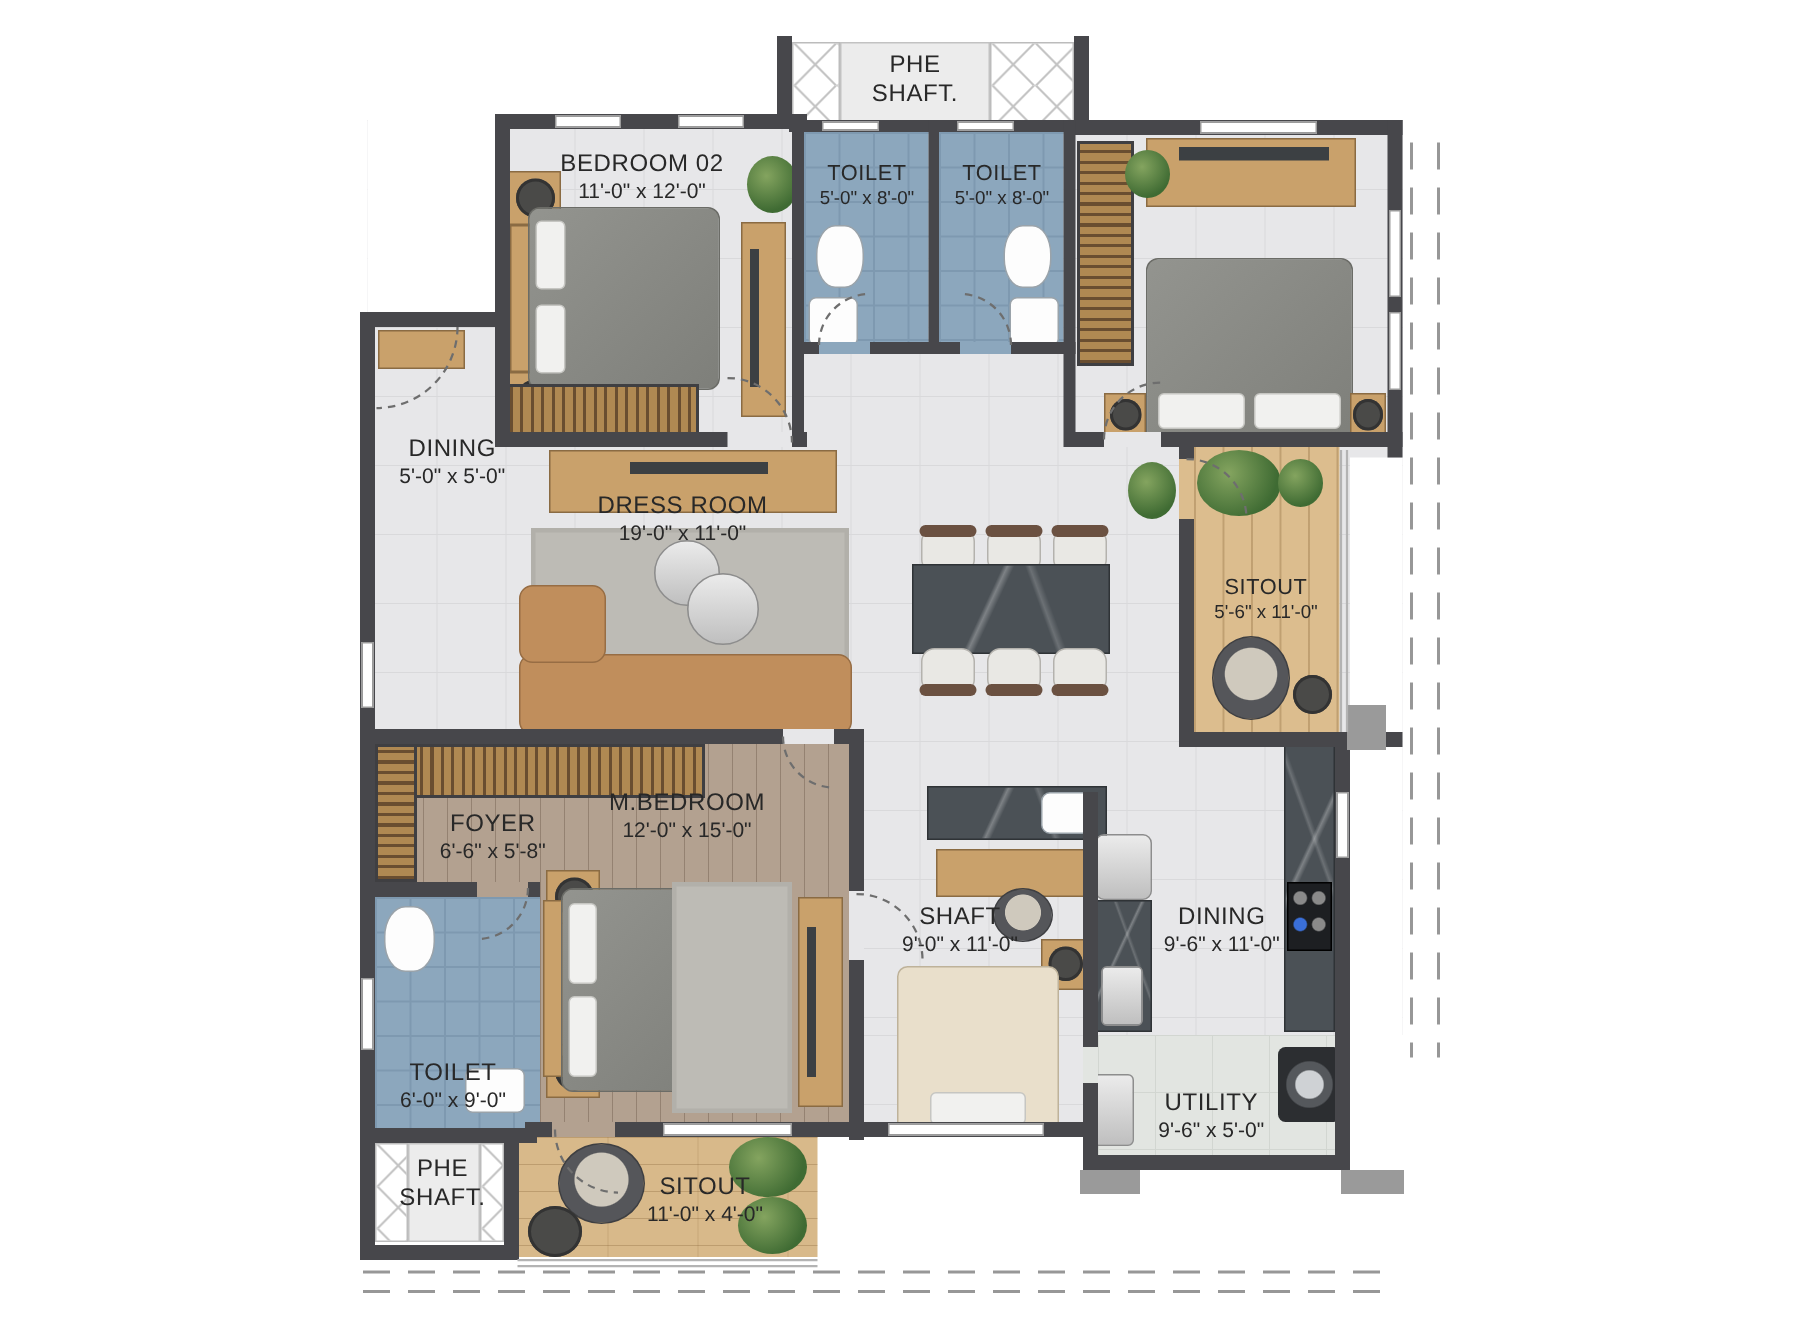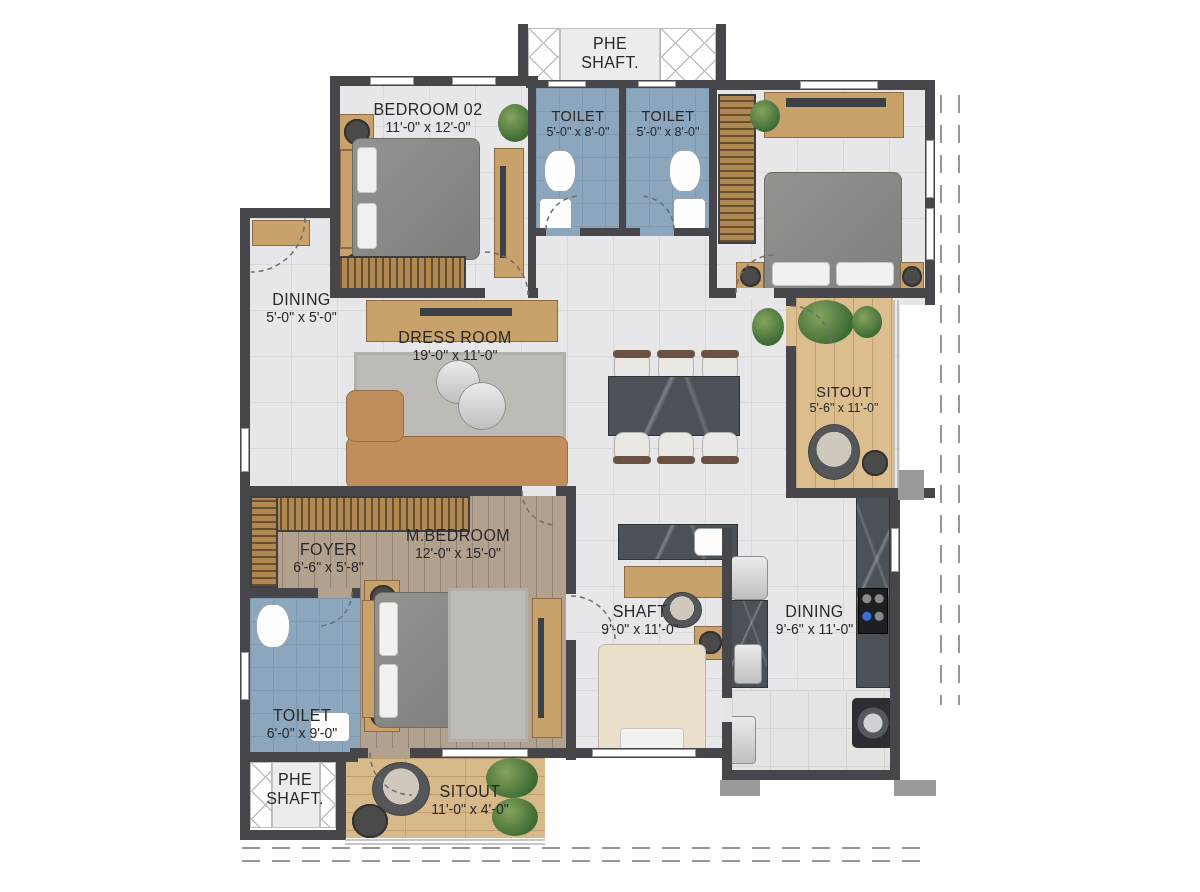--- a/index.html
+++ b/index.html
@@ -265,20 +265,24 @@
     <div class="rdims">12'-0" x 15'-0"</div>
   </div>
   <div class="lbl" style="left:584px;top:602px;width:112px">
     <div class="rname">SHAFT</div>
     <div class="rdims">9'-0" x 11'-0"</div>
   </div>
   <div class="lbl" style="left:742px;top:602px;width:145px">
     <div class="rname">DINING</div>
     <div class="rdims">9'-6" x 11'-0"</div>
   </div>
+  <div class="lbl" style="left:745px;top:726px;width:125px">
+    <div class="rname">UTILITY</div>
+    <div class="rdims">9'-6" x 5'-0"</div>
+  </div>
   <div class="lbl" style="left:248px;top:706px;width:108px">
     <div class="rname">TOILET</div>
     <div class="rdims">6'-0" x 9'-0"</div>
   </div>
   <div class="lbl" style="left:254px;top:770px;width:82px">
     <div class="rname">PHE</div>
     <div class="rname">SHAFT.</div>
   </div>
   <div class="lbl" style="left:404px;top:782px;width:132px">
     <div class="rname">SITOUT</div>

